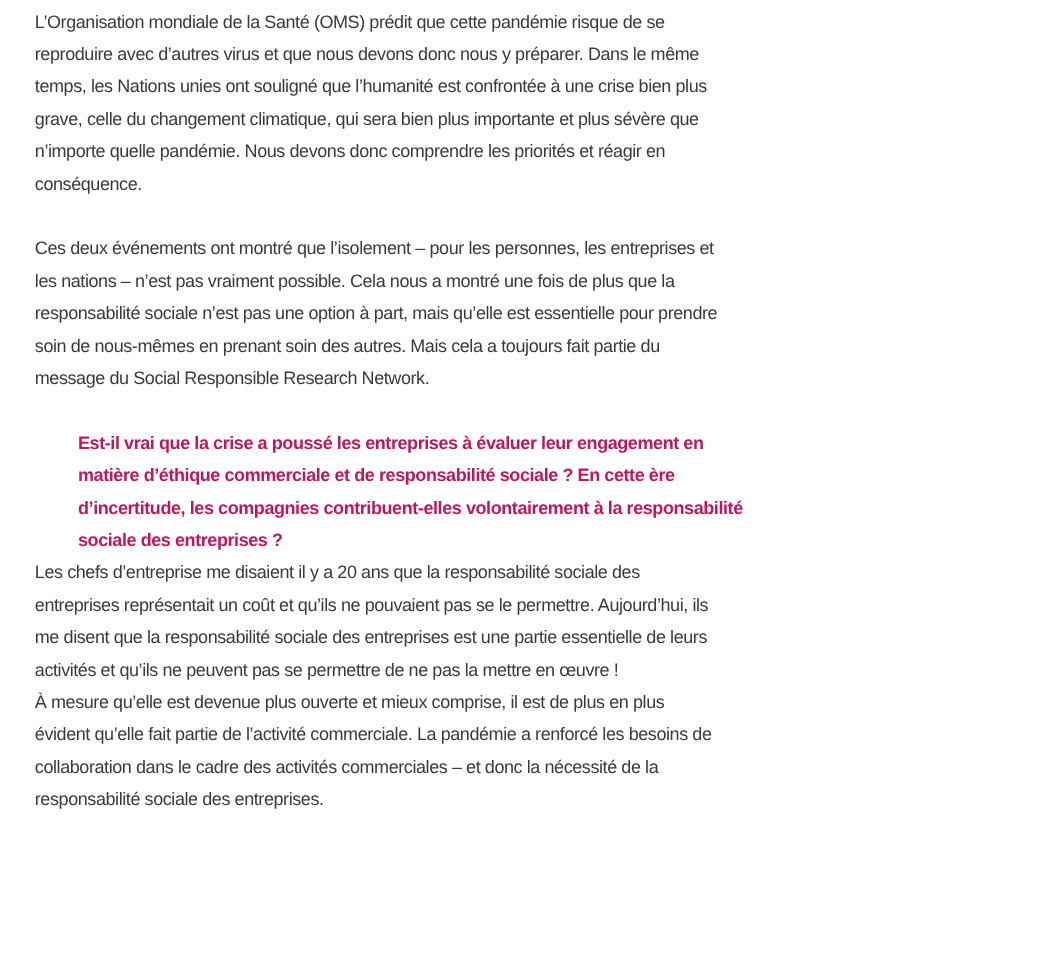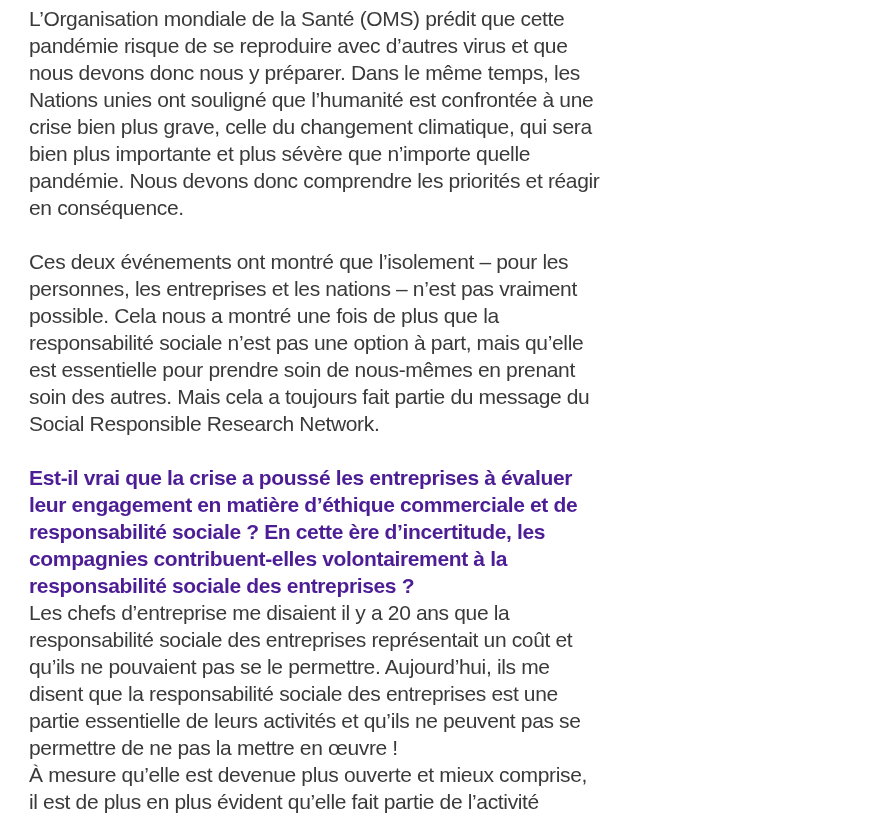--- a/index.html
+++ b/index.html
@@ -14,33 +14,34 @@
     font-family: "Liberation Sans", "DejaVu Sans", sans-serif;
   }
   .article {
     box-sizing: border-box;
     padding: 5px 0 0 29px;
     width: 620px;
   }
   .article p {
     margin: 27px 0 0 0;
     width: 572px;
-    font-size: 21px;
+    font-size: 15px;
     line-height: 27px;
     letter-spacing: -0.35px;
     color: #3a3a3a;
     font-weight: 400;
     text-align: left;
   }
   .article p:first-child {
     margin-top: 0;
   }
   .article p.bold {
     font-weight: 700;
-    color: #4c1d95;
+    color: #be185d;
+    margin-left: 36px;
   }
   .article p.flush {
     margin-top: 0;
   }
 </style>
 </head>
 <body>
 
 <main class="article" id="article-body">
     <p class="">L’Organisation mondiale de la Santé (OMS) prédit que cette pandémie risque de se reproduire avec d’autres virus et que nous devons donc nous y préparer. Dans le même temps, les Nations unies ont souligné que l’humanité est confrontée à une crise bien plus grave, celle du changement climatique, qui sera bien plus importante et plus sévère que n’importe quelle pandémie. Nous devons donc comprendre les priorités et réagir en conséquence.</p>

